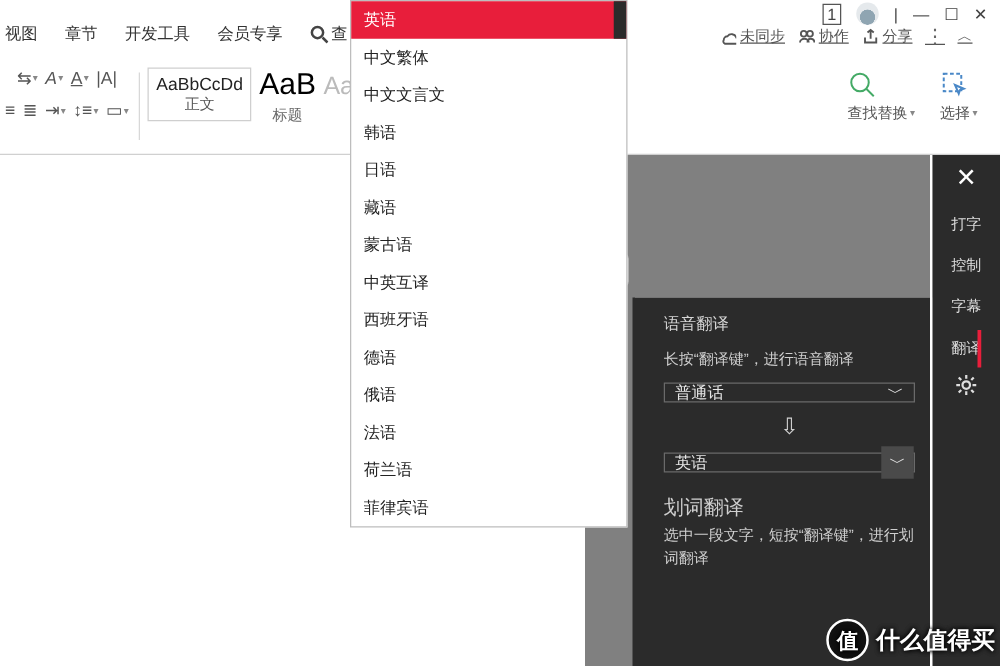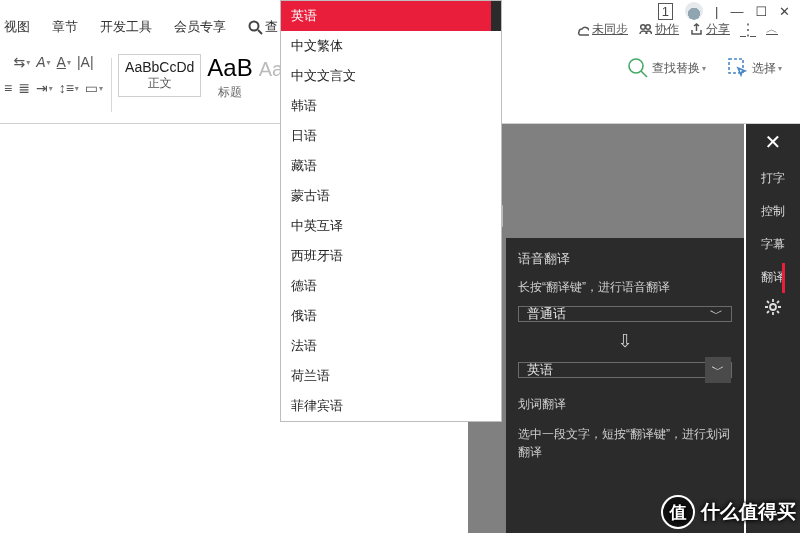--- a/index.html
+++ b/index.html
@@ -31,44 +31,44 @@
   .toolbtn{color:#555;font-size:14px;display:flex;align-items:center;gap:1px}
   .toolbtn .tri{font-size:8px;color:#888}
   .divider{width:1px;height:54px;background:#d8d8d8;margin:4px 6px 0 6px}
   .stylebox{border:1px solid #cfcfcf;padding:4px 6px;text-align:center;font-size:12px;color:#555;background:#fff}
   .stylebox .big{font-size:14px;color:#222}
   .stylelabel{font-size:12px;color:#666;margin-top:2px}
   .heading1{font-size:24px;font-weight:normal;color:#000}
   .stylefaint{font-size:20px;color:#bbb}
 
   .rightribbon{position:absolute;top:56px;right:18px;display:flex;gap:20px;align-items:flex-start}
-  .vbtn{display:flex;flex-direction:row;gap:2px;font-size:12px;color:#555}
+  .vbtn{display:flex;flex-direction:column;gap:2px;font-size:12px;color:#555}
   .vbtn svg{width:24px;height:24px;stroke:#4a6;fill:none;stroke-width:1.6}
   .vbtn .sub{display:flex;align-items:center;gap:2px}
   .vbtn .tri{font-size:8px;color:#888}
   .vbtn.sel svg{stroke:#4a88c7}
 
   
   .langdd{position:absolute;top:0;left:280;width:222px;background:#fff;border:1px solid #bdbdbd;z-index:50;left:280px}
   .langdd .item{padding:6px 10px;font-size:13px;color:#222;cursor:default;white-space:nowrap}
   .langdd .item.sel{background:#e81e3b;color:#fff;position:relative}
   .langdd .item.sel::after{content:"";position:absolute;right:0;top:0;bottom:0;width:10px;background:#2b2b2b}
 
   
   .graystrip{position:absolute; top:124px; left:468px; width:40px; bottom:0; background:#808080;}
   .scrollnub{position:absolute; left:492px; top:202px; width:11px; height:28px; background:#ececec; border:1px solid #bcbcbc; border-radius:5px;}
 
   
-  .panel{position:absolute; top:238px; left:506px; width:238px; bottom:0; background:#2b2b2b; color:#d6d6d6; font-size:13px; padding:12px 12px 0 12px}
+  .panel{position:absolute; top:238px; left:506px; width:238px; bottom:0; background:#2b2b2b; color:#d6d6d6; font-size:13px; padding:12px 12px 0 25px}
   .panel .head{display:flex;justify-content:space-between;align-items:center;margin-bottom:10px}
   .panel .hint{font-size:12px;color:#cfcfcf;margin-bottom:10px;line-height:1.5}
   .selectbox{border:1px solid #6a6a6a;height:16px;display:flex;align-items:center;justify-content:space-between;padding:0 8px;margin-bottom:8px;background:#2b2b2b;color:#e6e6e6}
   .selectbox.dark .chevbox{background:#4a4a4a;width:26px;height:26px;display:flex;align-items:center;justify-content:center;margin-right:-8px}
   .arrowdown{display:flex;justify-content:center;margin:6px 0 10px 0;color:#cfcfcf;font-size:18px}
-  .panel h4{font-weight:normal;color:#cfcfcf;font-size:12px;margin:18px 0 12px 0}
+  .panel h4{font-weight:normal;color:#cfcfcf;font-size:16px;margin:18px 0 2px 0}
   .redchk{display:inline-block;width:13px;height:13px;background:#e23a2e;position:relative;margin-right:6px;vertical-align:middle}
   .redchk::after{content:"";position:absolute;left:3px;top:0px;width:4px;height:8px;border:solid #fff;border-width:0 2px 2px 0;transform:rotate(40deg)}
 
   
   .paneltop{position:absolute;top:124px;left:506px;width:238px;height:114px;background:#808080}
 
   
   .sidebar{position:absolute;top:124px;right:0;width:54px;bottom:0;background:#2b2b2b;display:flex;flex-direction:column;align-items:center;color:#ddd;font-size:12px}
   .sidelight{position:absolute;top:124px;right:0;width:54px;height:114px;background:#f2f2f2;border-left:1px solid #dcdcdc;display:flex;flex-direction:column;align-items:center;gap:18px;padding-top:12px}
   .sidelight svg{width:18px;height:18px;stroke:#8a8a8a;fill:none;stroke-width:1.8}

